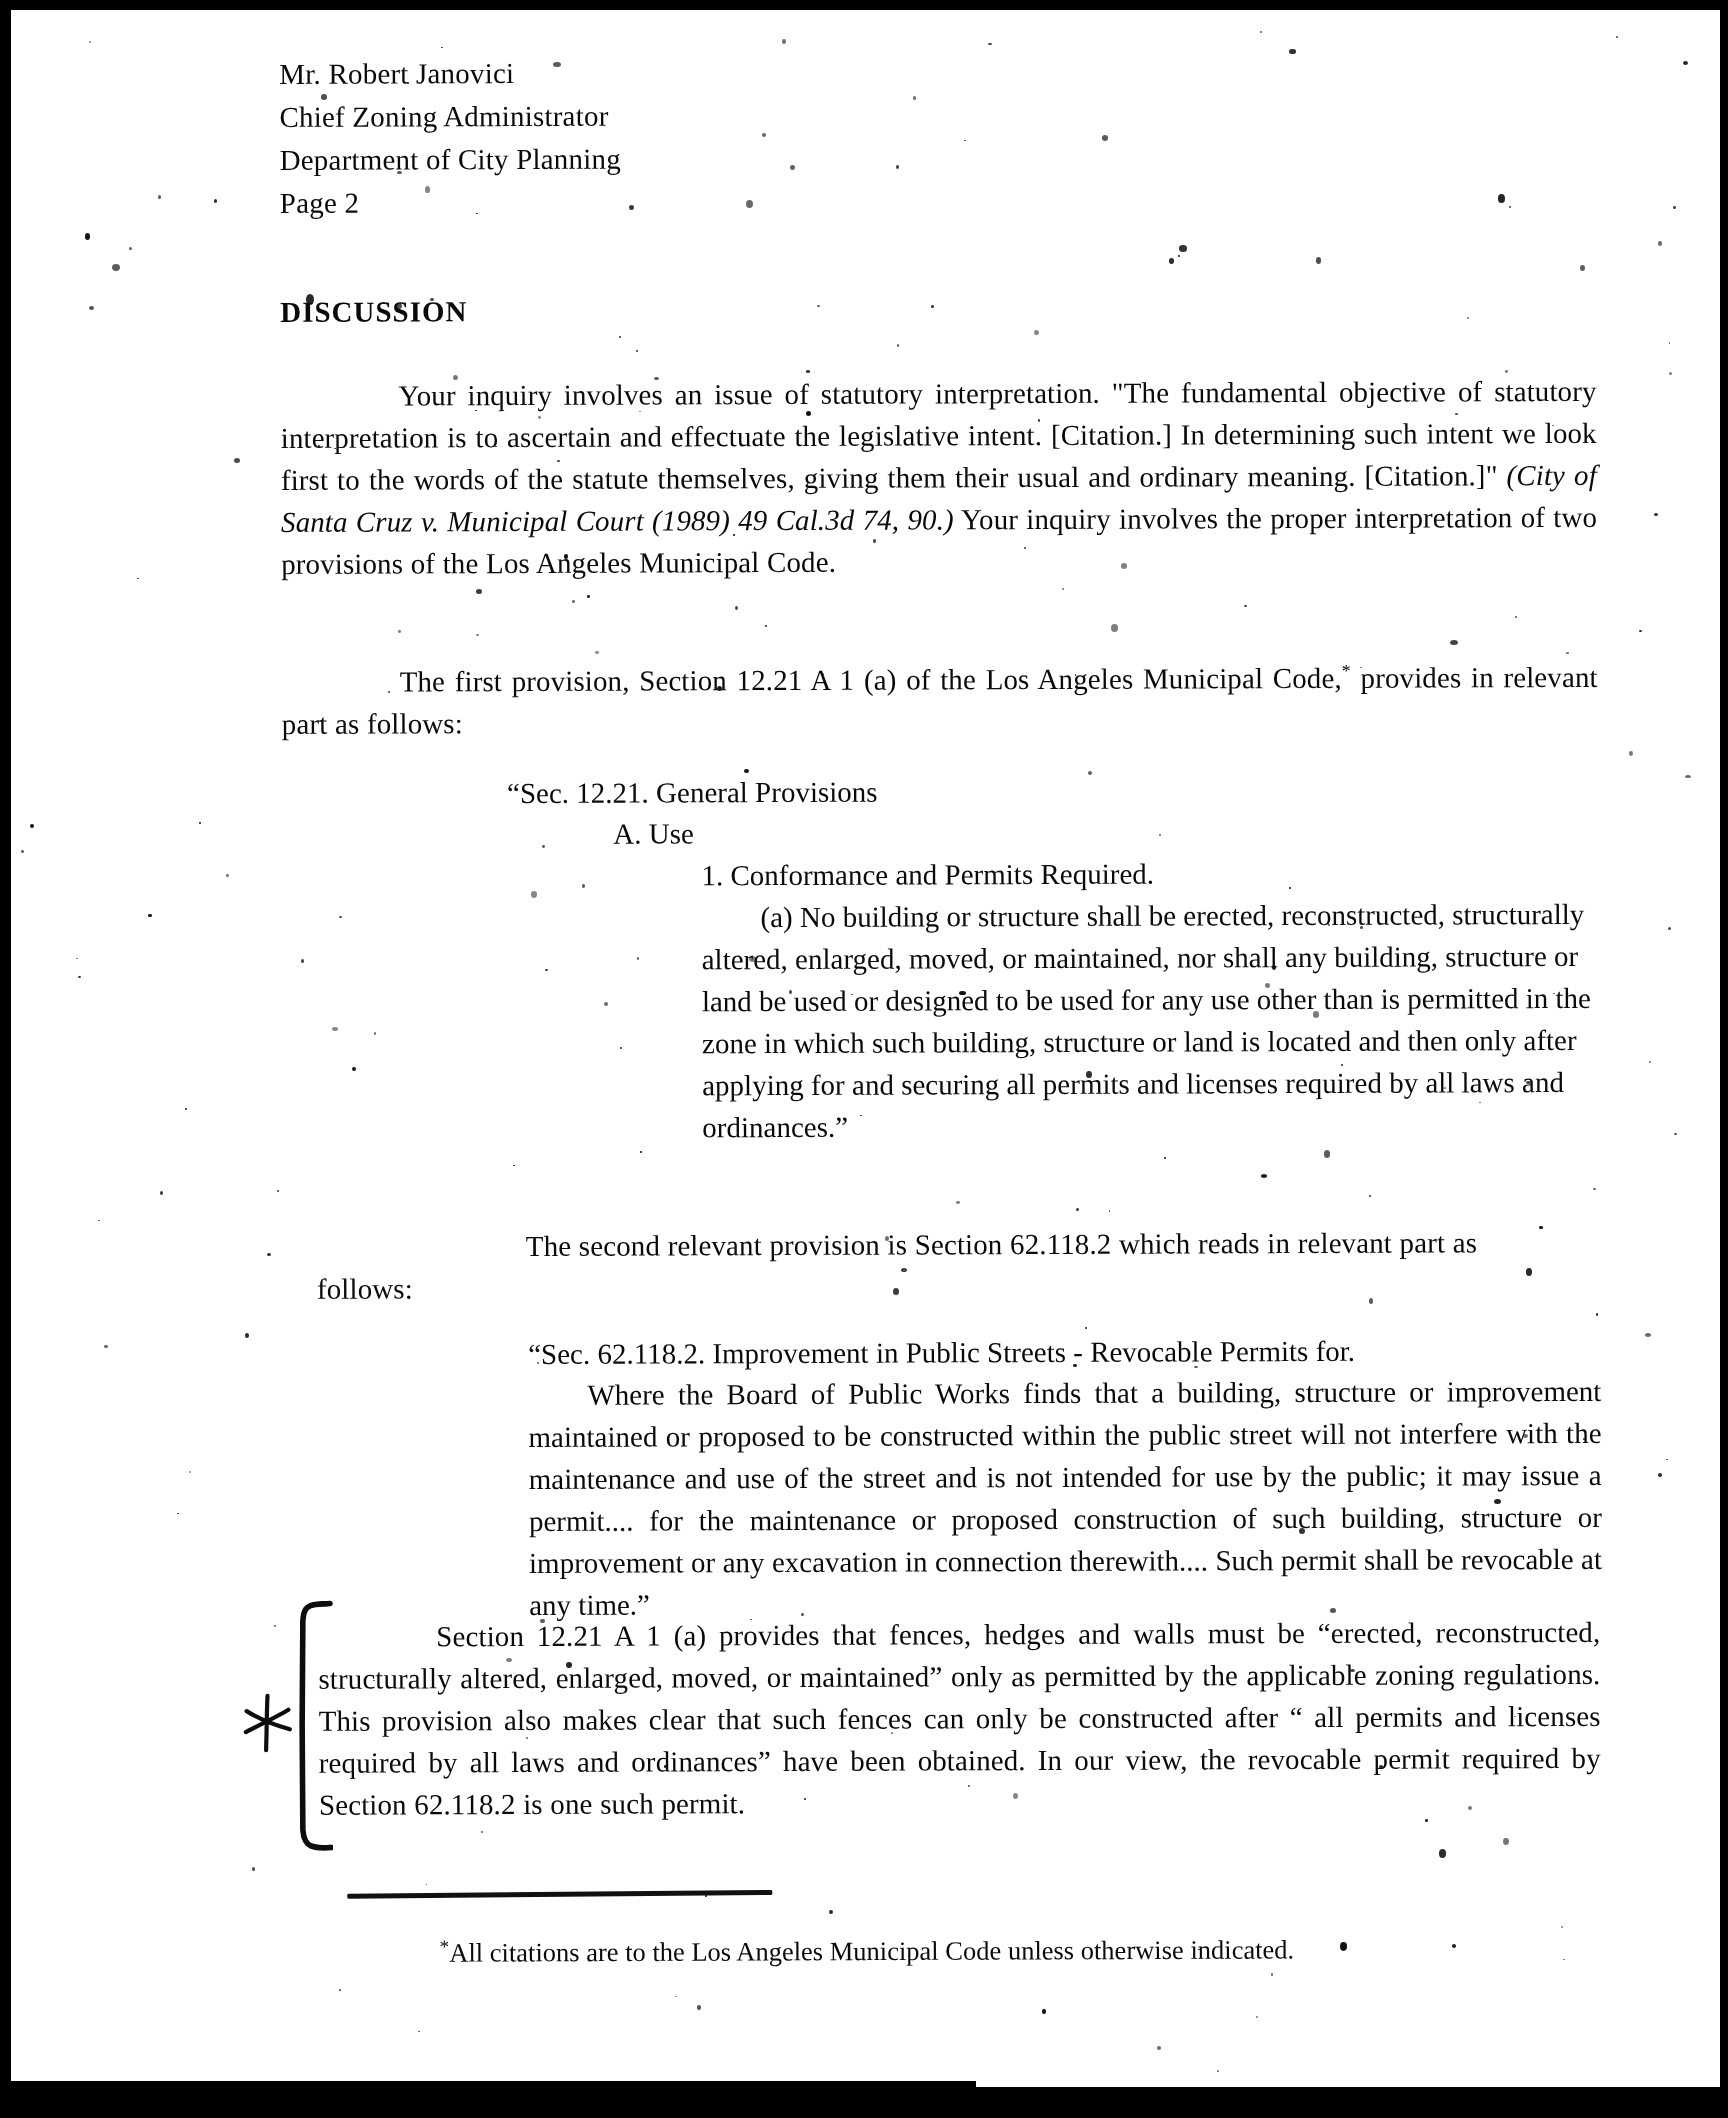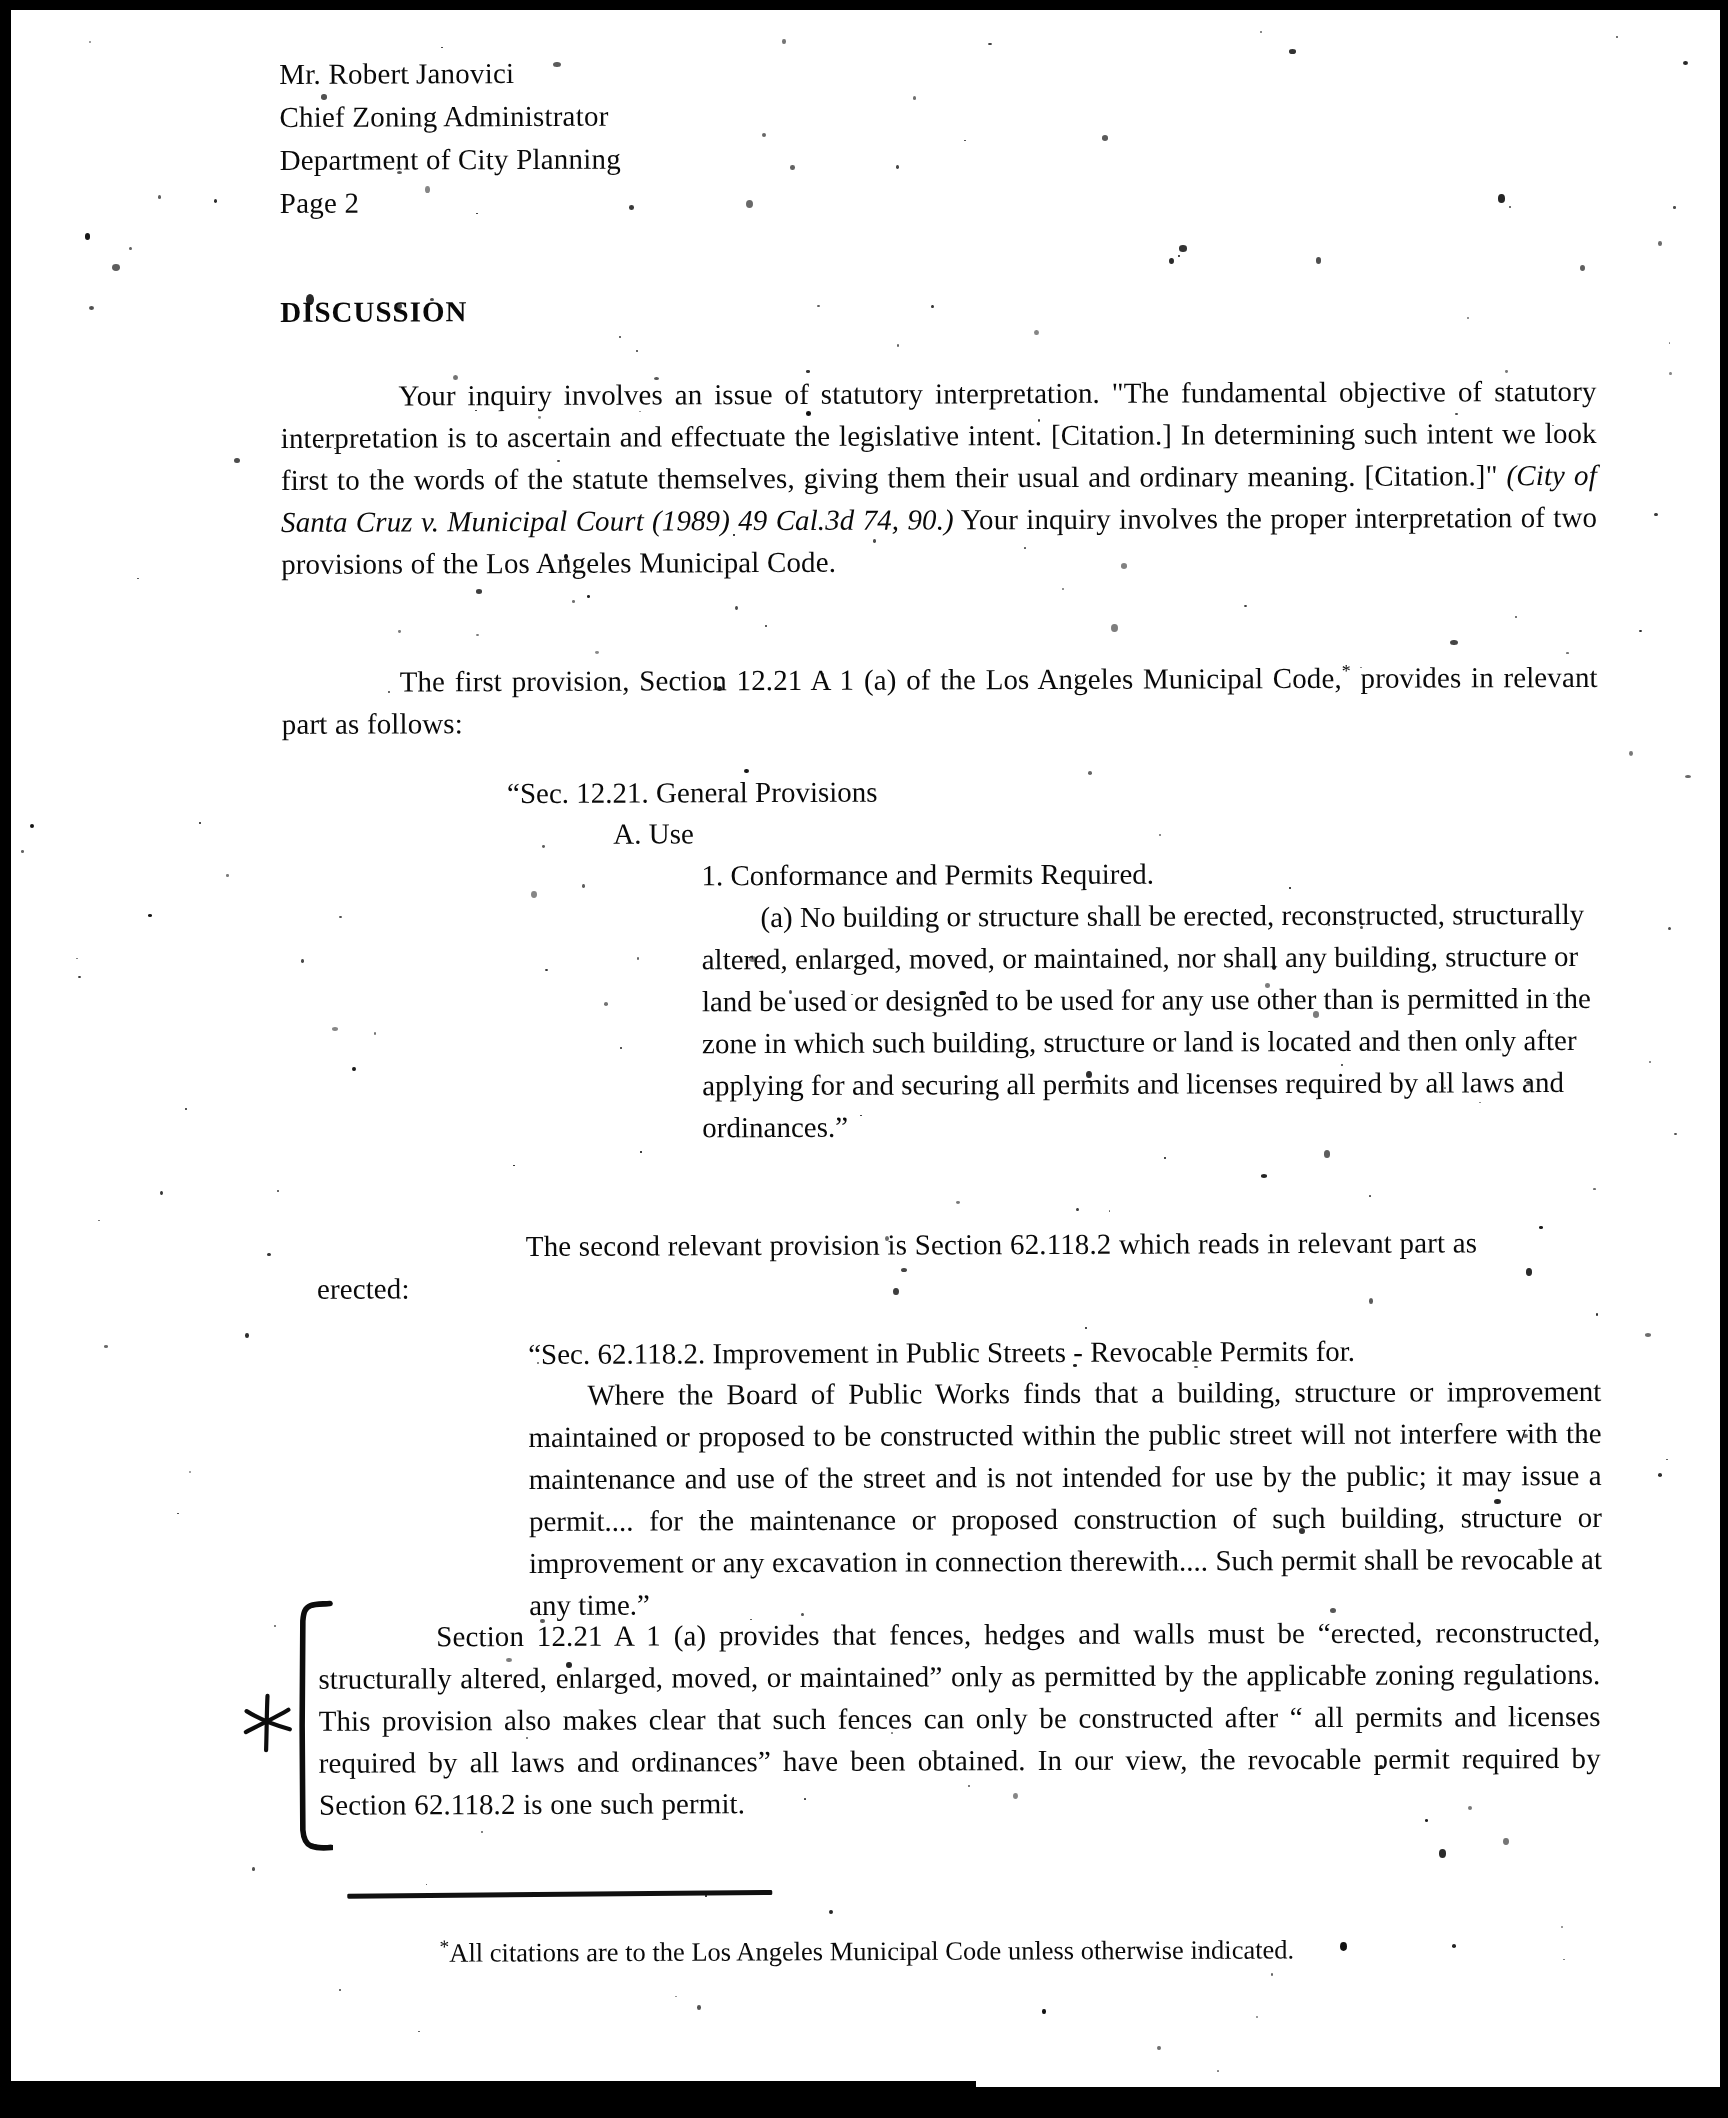--- a/index.html
+++ b/index.html
@@ -161,21 +161,21 @@
 
     <div class="blk para p1"><span class="ind"></span><span>Your inquiry involves an issue of statutory interpretation.  "The fundamental objective of statutory interpretation is to ascertain and effectuate the legislative intent. [Citation.] In determining such intent we look first to the words of the statute themselves, giving them their usual and ordinary meaning. [Citation.]" </span><span class="ital">(City of Santa Cruz v. Municipal Court (1989) 49 Cal.3d 74, 90.)</span><span>  Your inquiry involves the proper interpretation of two provisions of the Los Angeles Municipal Code.</span></div>
 
     <div class="blk para p2"><span class="ind"></span><span>The first provision, Section 12.21 A 1 (a) of the Los Angeles Municipal Code,</span><span class="sup">*</span><span> provides in relevant part as follows:</span></div>
 
     <div class="blk q1">“Sec. 12.21.  General Provisions</div>
     <div class="blk q1b">A.  Use</div>
     <div class="blk q1c">1.  Conformance and Permits Required.</div>
     <div class="blk q1d"><span class="ind2"></span><span>(a)  No building or structure shall be erected, reconstructed, structurally altered, enlarged, moved, or maintained, nor shall any building, structure or land be used or designed to be used for any use other than is permitted in the zone in which such building, structure or land is located and then only after applying for and securing all permits and licenses required by all laws and ordinances.”</span></div>
 
-    <div class="blk para p3"><span class="hang"></span><span>The second relevant provision is Section 62.118.2 which reads in relevant part as </span><br><span>erected:</span></div>
+    <div class="blk para p3"><span class="hang"></span><span>The second relevant provision is Section 62.118.2 which reads in relevant part as </span><br><span>follows:</span></div>
 
     <div class="blk q2head">“Sec. 62.118.2.  Improvement in Public Streets - Revocable Permits for.</div>
     <div class="blk q2"><span class="ind2"></span><span>Where the Board of Public Works finds that a building, structure or improvement maintained or proposed to be constructed within the public street will not interfere with the maintenance and use of the street and is not intended for use by the public; it may issue a permit.... for the maintenance or proposed construction of such building, structure or improvement or any excavation in connection therewith.... Such permit shall be revocable at any time.”</span></div>
 
     <div class="blk para p4"><span class="ind"></span><span>Section 12.21 A 1 (a) provides that fences, hedges and walls must be “erected, reconstructed, structurally altered, enlarged, moved, or maintained” only as permitted by the applicable zoning regulations.  This provision also makes clear that such fences can only be constructed after “ all permits and licenses required by all laws and ordinances” have been obtained.  In our view, the revocable permit required by Section 62.118.2 is one such permit.</span></div>
 
     <div class="blk fnrule"></div>
     <div class="blk footnote"><span class="fnmark">*</span><span>All citations are to the Los Angeles Municipal Code unless otherwise indicated.</span></div>
 
   </div>

